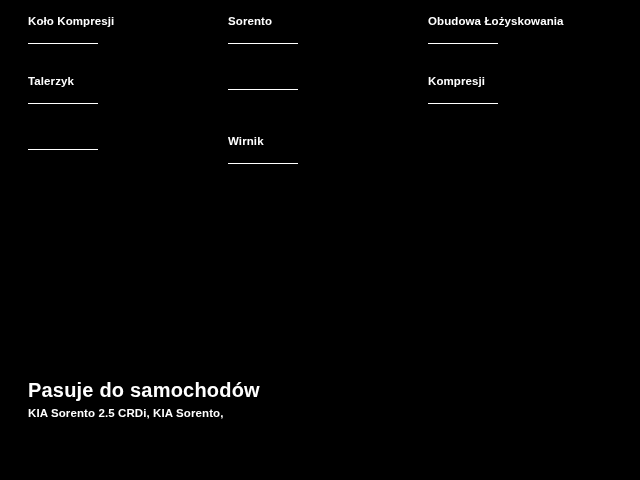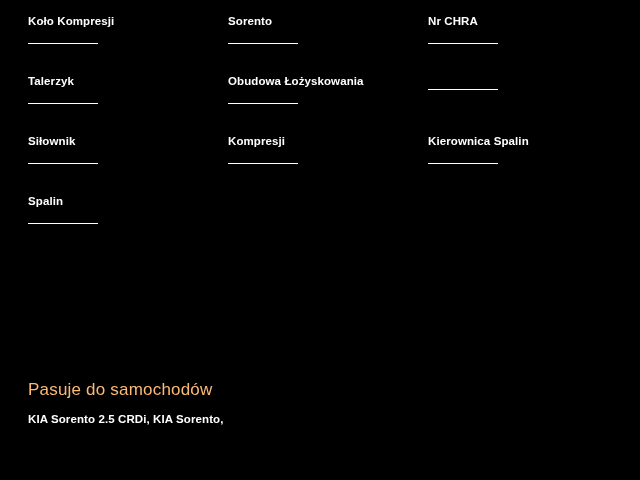--- a/index.html
+++ b/index.html
@@ -46,28 +46,28 @@
     height: 1px;
     background: #ffffff;
   }
   .fits-block {
     position: absolute;
     left: 28px;
     top: 378px;
     width: 560px;
   }
   .fits-title {
-    font-size: 17px;
-    font-weight: normal;
+    font-size: 20px;
+    font-weight: bold;
     line-height: 24px;
     letter-spacing: 0.2px;
-    color: #fdba74;
+    color: #ffffff;
   }
   .fits-list {
-    margin-top: 10px;
+    margin-top: 4px;
     font-size: 11.5px;
     font-weight: bold;
     line-height: 14px;
     letter-spacing: 0.1px;
     color: #ffffff;
   }
 </style>
 </head>
 <body>
 
@@ -78,58 +78,49 @@
     <div class="spec-cell">
       <div class="spec-label">Koło Kompresji</div>
       <div class="spec-rule"></div>
     </div>
 
     <div class="spec-cell">
       <div class="spec-label">Sorento</div>
       <div class="spec-rule"></div>
     </div>
 
+
     <div class="spec-cell">
-      <div class="spec-label">Nr CHRA</div>
+      <div class="spec-label">Obudowa Łożyskowania</div>
       <div class="spec-rule"></div>
     </div>
 
     <div class="spec-cell">
       <div class="spec-label">Talerzyk</div>
       <div class="spec-rule"></div>
     </div>
 
     <div class="spec-cell">
-      <div class="spec-label">Obudowa Łożyskowania</div>
+      <div class="spec-rule"></div>
+    </div>
+
+
+
+    <div class="spec-cell">
+      <div class="spec-label">Kompresji</div>
       <div class="spec-rule"></div>
     </div>
 
     <div class="spec-cell">
       <div class="spec-rule"></div>
     </div>
 
 
     <div class="spec-cell">
-      <div class="spec-label">Siłownik</div>
-      <div class="spec-rule"></div>
-    </div>
-
-    <div class="spec-cell">
-      <div class="spec-label">Kompresji</div>
-      <div class="spec-rule"></div>
-    </div>
-
-    <div class="spec-cell">
-      <div class="spec-label">Kierownica Spalin</div>
-      <div class="spec-rule"></div>
-    </div>
-
-
-    <div class="spec-cell">
-      <div class="spec-label">Spalin</div>
+      <div class="spec-label">Wirnik</div>
       <div class="spec-rule"></div>
     </div>
 
   </div>
 
   <div class="fits-block">
     <div class="fits-title">Pasuje do samochodów</div>
     <div class="fits-list">KIA Sorento 2.5 CRDi, KIA Sorento,</div>
   </div>
 

